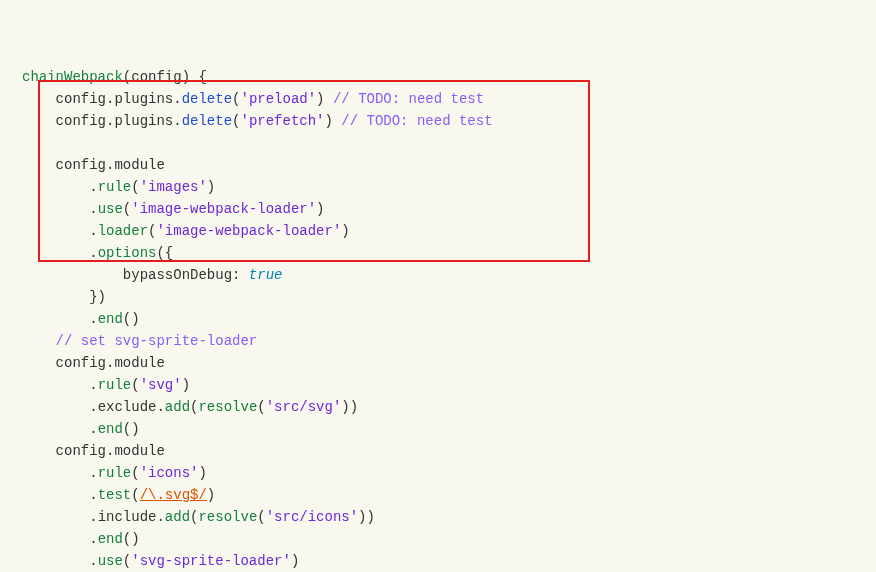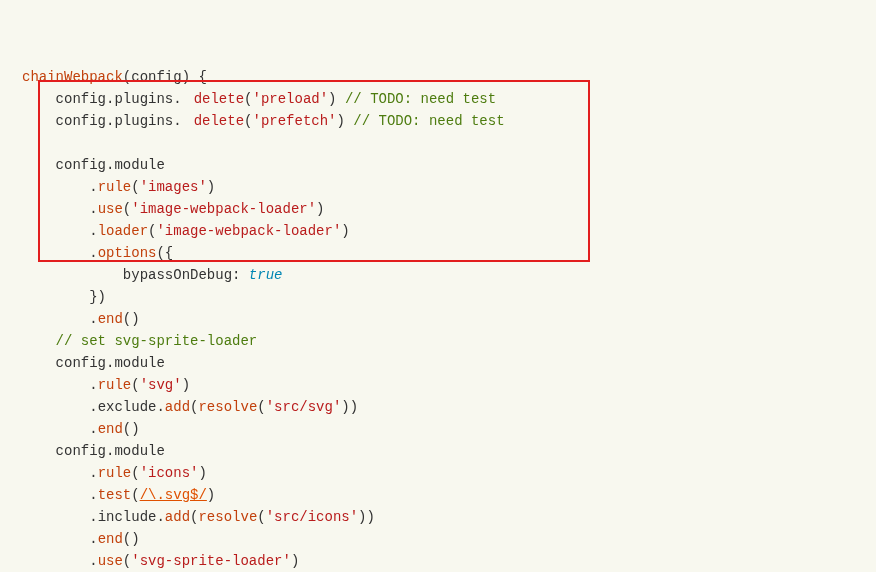--- a/index.html
+++ b/index.html
@@ -29,25 +29,25 @@
     left: 38px;
     top: 80px;
     width: 552px;
     height: 182px;
     pointer-events: none;
     box-sizing: border-box;
   }
   .t-id    { color: #333333; text-align: center; }     
   .t-pun   { color: #333333; }     
   .t-dot   { color: #333333; }
-  .t-call  { color: #c2410c; }     
-  .t-kw    { color: #b91c1c; margin-left: 12px; }     
-  .t-str   { color: #b91c1c; }     
+  .t-call  { color: #15803d; }     
+  .t-kw    { color: #1d4ed8; }     
+  .t-str   { color: #6d28d9; }     
   .t-regex { color: #df5000; text-decoration: underline; }     
-  .t-comm  { color: #4d7c0f; }     
+  .t-comm  { color: #8b5cf6; }     
   .t-bool  { color: #0086b3; font-style: italic; }
 </style>
 </head>
 <body>
 
 <div class="editor">
   <div class="highlight-box"></div>
   <div id="lines"><div class="line"><span></span><span class="t-call">chainWebpack</span><span class="t-pun">(</span><span class="t-id">config</span><span class="t-pun">) {</span></div><div class="line"><span>    </span><span class="t-id">config</span><span class="t-dot">.</span><span class="t-id">plugins</span><span class="t-dot">.</span><span class="t-kw">delete</span><span class="t-pun">(</span><span class="t-str">'preload'</span><span class="t-pun">) </span><span class="t-comm">// TODO: need test</span></div><div class="line"><span>    </span><span class="t-id">config</span><span class="t-dot">.</span><span class="t-id">plugins</span><span class="t-dot">.</span><span class="t-kw">delete</span><span class="t-pun">(</span><span class="t-str">'prefetch'</span><span class="t-pun">) </span><span class="t-comm">// TODO: need test</span></div><div class="line"><span></span></div><div class="line"><span>    </span><span class="t-id">config</span><span class="t-dot">.</span><span class="t-id">module</span></div><div class="line"><span>        </span><span class="t-dot">.</span><span class="t-call">rule</span><span class="t-pun">(</span><span class="t-str">'images'</span><span class="t-pun">)</span></div><div class="line"><span>        </span><span class="t-dot">.</span><span class="t-call">use</span><span class="t-pun">(</span><span class="t-str">'image-webpack-loader'</span><span class="t-pun">)</span></div><div class="line"><span>        </span><span class="t-dot">.</span><span class="t-call">loader</span><span class="t-pun">(</span><span class="t-str">'image-webpack-loader'</span><span class="t-pun">)</span></div><div class="line"><span>        </span><span class="t-dot">.</span><span class="t-call">options</span><span class="t-pun">({</span></div><div class="line"><span>            </span><span class="t-id">bypassOnDebug</span><span class="t-pun">: </span><span class="t-bool">true</span></div><div class="line"><span>        </span><span class="t-pun">})</span></div><div class="line"><span>        </span><span class="t-dot">.</span><span class="t-call">end</span><span class="t-pun">()</span></div><div class="line"><span>    </span><span class="t-comm">// set svg-sprite-loader</span></div><div class="line"><span>    </span><span class="t-id">config</span><span class="t-dot">.</span><span class="t-id">module</span></div><div class="line"><span>        </span><span class="t-dot">.</span><span class="t-call">rule</span><span class="t-pun">(</span><span class="t-str">'svg'</span><span class="t-pun">)</span></div><div class="line"><span>        </span><span class="t-dot">.</span><span class="t-id">exclude</span><span class="t-dot">.</span><span class="t-call">add</span><span class="t-pun">(</span><span class="t-call">resolve</span><span class="t-pun">(</span><span class="t-str">'src/svg'</span><span class="t-pun">))</span></div><div class="line"><span>        </span><span class="t-dot">.</span><span class="t-call">end</span><span class="t-pun">()</span></div><div class="line"><span>    </span><span class="t-id">config</span><span class="t-dot">.</span><span class="t-id">module</span></div><div class="line"><span>        </span><span class="t-dot">.</span><span class="t-call">rule</span><span class="t-pun">(</span><span class="t-str">'icons'</span><span class="t-pun">)</span></div><div class="line"><span>        </span><span class="t-dot">.</span><span class="t-call">test</span><span class="t-pun">(</span><span class="t-regex">/\.svg$/</span><span class="t-pun">)</span></div><div class="line"><span>        </span><span class="t-dot">.</span><span class="t-id">include</span><span class="t-dot">.</span><span class="t-call">add</span><span class="t-pun">(</span><span class="t-call">resolve</span><span class="t-pun">(</span><span class="t-str">'src/icons'</span><span class="t-pun">))</span></div><div class="line"><span>        </span><span class="t-dot">.</span><span class="t-call">end</span><span class="t-pun">()</span></div><div class="line"><span>        </span><span class="t-dot">.</span><span class="t-call">use</span><span class="t-pun">(</span><span class="t-str">'svg-sprite-loader'</span><span class="t-pun">)</span></div></div>
 </div>
 

